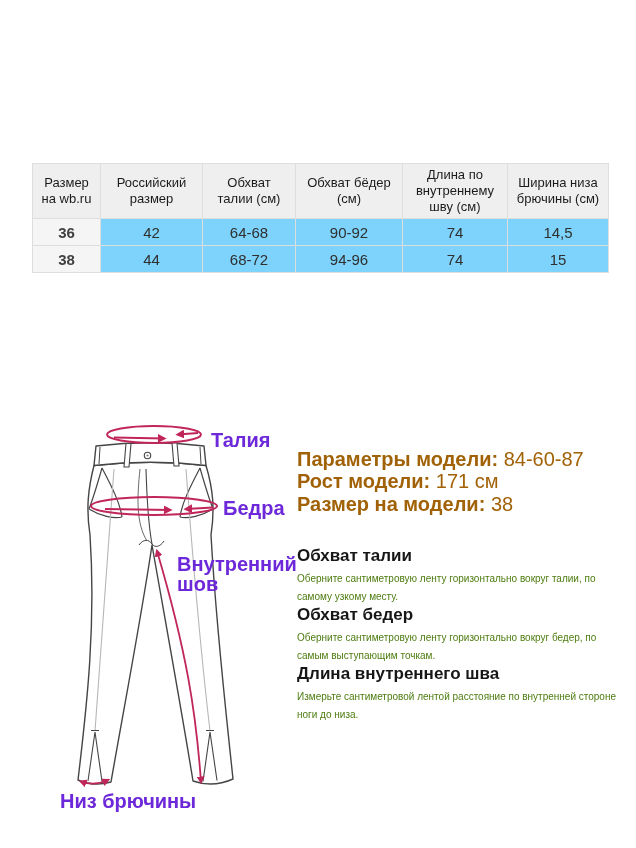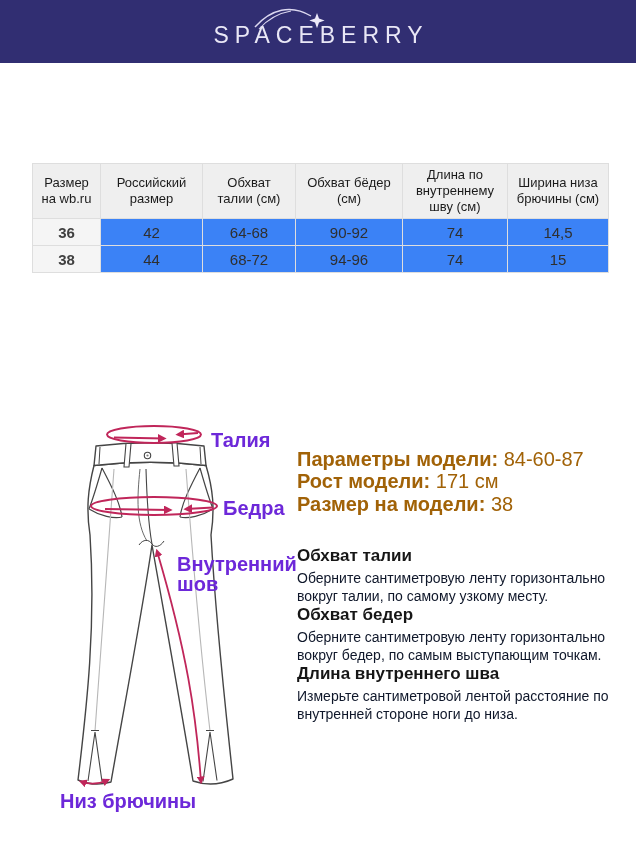--- a/index.html
+++ b/index.html
@@ -12,56 +12,46 @@
   .logo{position:relative;margin-top:8px;}
   .brand-text{font-size:23px;letter-spacing:6px;margin-right:-6px;color:#e9e7f6;font-weight:400;}
   .comet{position:absolute;left:34px;top:-20px;width:90px;height:30px;}
 
   
   .table-wrap{position:absolute;left:32px;top:163px;width:576px;}
   table.size-table{width:100%;border-collapse:collapse;table-layout:fixed;}
   .size-table th,.size-table td{border:1px solid #dedede;text-align:center;vertical-align:middle;
      box-sizing:border-box;padding:2px 5px;}
   .size-table th{height:55px;background:#efefef;font-weight:normal;font-size:13px;line-height:16px;color:#1b1b1b;}
-  .size-table td{height:27px;font-size:15px;color:#2f2f2f;background:#3b82f6;}
+  .size-table td{height:27px;font-size:15px;color:#2f2f2f;background:#7dd3fc;}
   .size-table td.size-col{background:#f5f5f5;font-weight:bold;color:#404040;}
 
   
   .figure{position:absolute;left:30px;top:413px;width:268px;height:410px;}
   .figure svg{position:absolute;left:0;top:0;}
   .lbl{position:absolute;font-size:20px;font-weight:bold;color:#6d28d9;line-height:20px;}
   .lbl-waist{left:181px;top:17px;}
   .lbl-hips{left:193px;top:85px;}
   .lbl-inseam{left:147px;top:141px;width:114px;}
   .lbl-hem{left:30px;top:378px;white-space:nowrap;}
 
   
   .info{position:absolute;left:297px;top:448px;width:330px;}
   .param{font-size:20px;line-height:22.4px;color:#a16207;}
   .param .pl{font-weight:bold;}
   .guide{}
   .guide.first{margin-top:31px;}
   .guide h3{margin:0 0 4px 0;font-size:17px;font-weight:bold;color:#161616;}
-  .guide p{margin:0;font-size:14px;line-height:17.5px;color:#0f172a;}
+  .guide p{margin:0;font-size:10px;line-height:17.5px;color:#4d7c0f;}
 </style>
 </head>
 <body>
 
 <div class="page">
 
-  <header class="brand-bar">
-    <div class="logo">
-      <svg class="comet" viewBox="0 0 90 30">
-        <path d="M8,25 C24,7 44,2 64,14" fill="none" stroke="#dcd8f0" stroke-width="1.4"></path>
-        <path d="M12,27 C22,16 32,11 44,9" fill="none" stroke="#dcd8f0" stroke-width="1.1"></path>
-        <path d="M70,11 L72,16.6 L77.6,18.6 L72,20.6 L70,26.2 L68,20.6 L62.4,18.6 L68,16.6 Z" fill="#ece9f9"></path>
-      </svg>
-      <span class="brand-text">SPACEBERRY</span>
-    </div>
-  </header>
 
   <section class="table-wrap">
     <table class="size-table">
       <colgroup>
         <col style="width:68px">
           <col style="width:102px">
           <col style="width:93px">
         <col style="width:107px">
           <col style="width:105px">
           <col style="width:101px">

